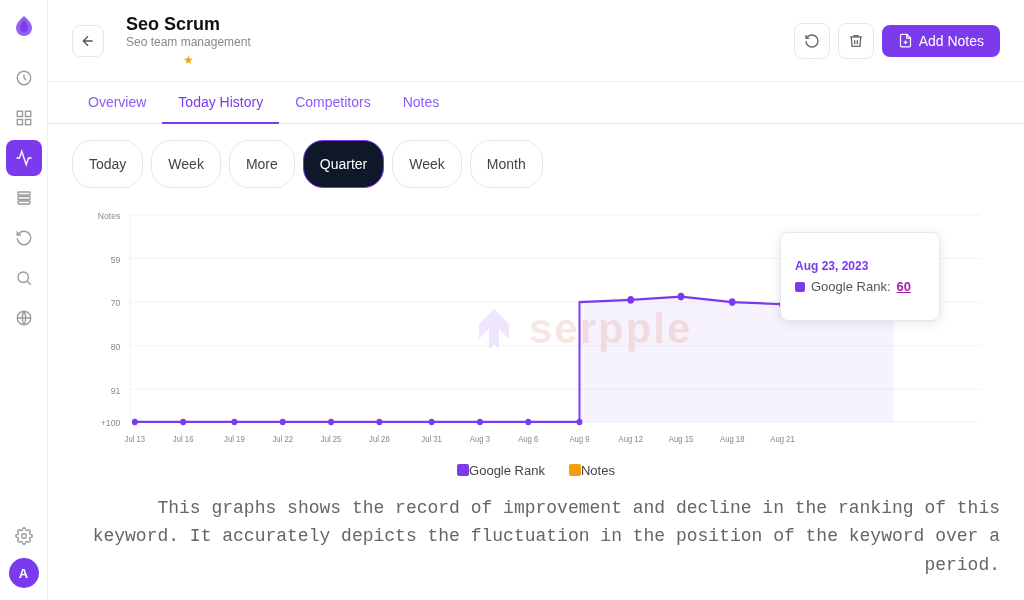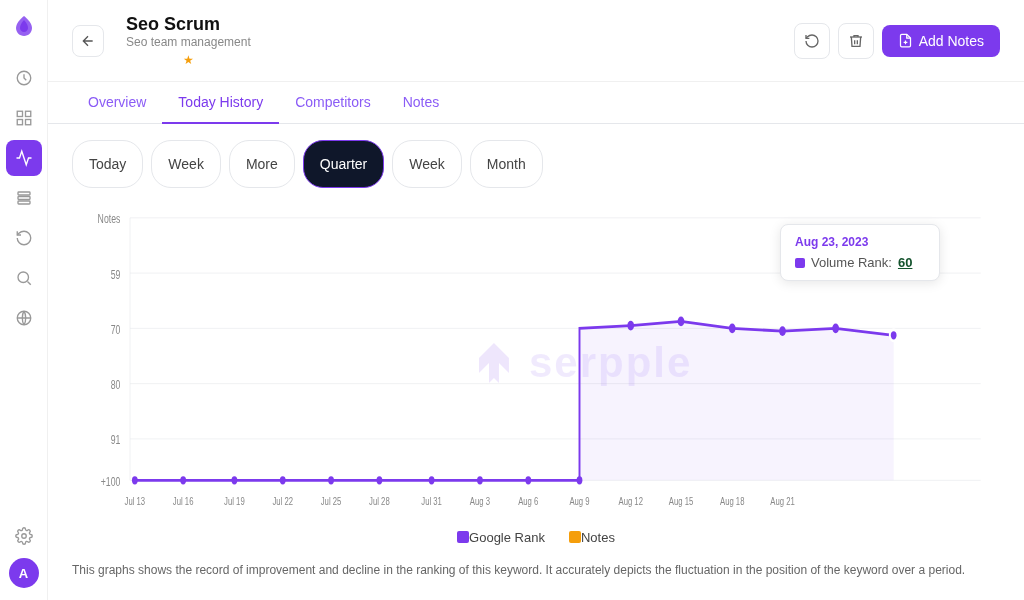--- a/index.html
+++ b/index.html
@@ -190,40 +190,40 @@
     }
     .watermark {
       position: absolute;
       top: 50%;
       left: 50%;
       transform: translate(-30%, -50%);
       display: flex;
       align-items: center;
       gap: 10px;
       opacity: 0.12;
-      color: #8b5cf6;
+      color: #c2410c;
       font-size: 42px;
       font-weight: 700;
       pointer-events: none;
       letter-spacing: 2px;
     }
     .watermark-logo {
       width: 50px;
       height: 50px;
     }
 
     
     .tooltip {
       position: absolute;
-      top: 20px;
+      top: 28px;
       right: 60px;
       background: #fff;
       border: 1px solid #e5e7eb;
       border-radius: 8px;
-      padding: 10px 14px;
+      padding: 26px 14px;
       box-shadow: 0 2px 12px rgba(0,0,0,0.1);
       min-width: 160px;
     }
     .tooltip-date {
       font-size: 12px;
       font-weight: 600;
       color: #7c3aed;
       margin-bottom: 6px;
     }
     .tooltip-row {
@@ -234,21 +234,21 @@
       color: #333;
     }
     .tooltip-dot {
       width: 10px;
       height: 10px;
       border-radius: 2px;
       background: #7c3aed;
       flex-shrink: 0;
     }
     .tooltip-label { color: #555; }
-    .tooltip-value { font-weight: 700; color: #14532d; text-decoration: underline; }
+    .tooltip-value { font-weight: 700; color: #a21caf; text-decoration: underline; }
 
     
     .legend {
       display: flex;
       justify-content: center;
       gap: 24px;
       padding: 8px 0 4px;
     }
     .legend-item {
       display: flex;
@@ -259,25 +259,26 @@
     .legend-dot {
       width: 12px;
       height: 12px;
       border-radius: 2px;
     }
     .legend-dot.purple { background: #7c3aed; }
     .legend-dot.yellow { background: #f59e0b; }
 
     
     .footer-text {
-      text-align: left;
-      font-size: 12px;
+      text-align: right;
+      font-size: 18px;
       color: #666;
       padding: 12px 24px 20px;
       line-height: 1.6;
+      font-family: Liberation Mono, monospace;
     }
   </style>
 </head>
 <body>
 
 <aside class="sidebar">
   <div class="sidebar-logo">
     <svg viewBox="0 0 28 28" fill="none">
       <path d="M14 4C14 4 6 10 6 16C6 20.4 9.6 24 14 24C18.4 24 22 20.4 22 16C22 10 14 4 14 4Z" fill="#7c3aed" opacity="0.8"></path>
       <path d="M14 8C14 8 10 12 10 16C10 18.2 11.8 20 14 20C16.2 20 18 18.2 18 16C18 12 14 8 14 8Z" fill="#7c3aed"></path>
@@ -472,21 +473,21 @@
         <circle cx="735" cy="92" r="3.5" fill="#7c3aed"></circle>
         <circle cx="790" cy="90" r="3.5" fill="#7c3aed"></circle>
         <circle cx="850" cy="95" r="4" fill="#7c3aed" stroke="white" stroke-width="2"></circle>
       </svg>
 
       
       <div class="tooltip">
         <div class="tooltip-date">Aug 23, 2023</div>
         <div class="tooltip-row">
           <div class="tooltip-dot"></div>
-          <span class="tooltip-label">Volume Rank:</span>
+          <span class="tooltip-label">Google Rank:</span>
           <span class="tooltip-value">60</span>
         </div>
       </div>
     </div>
 
     <div class="legend">
       <div class="legend-item">
         <div class="legend-dot purple"></div>
         <span>Google Rank</span>
       </div>

